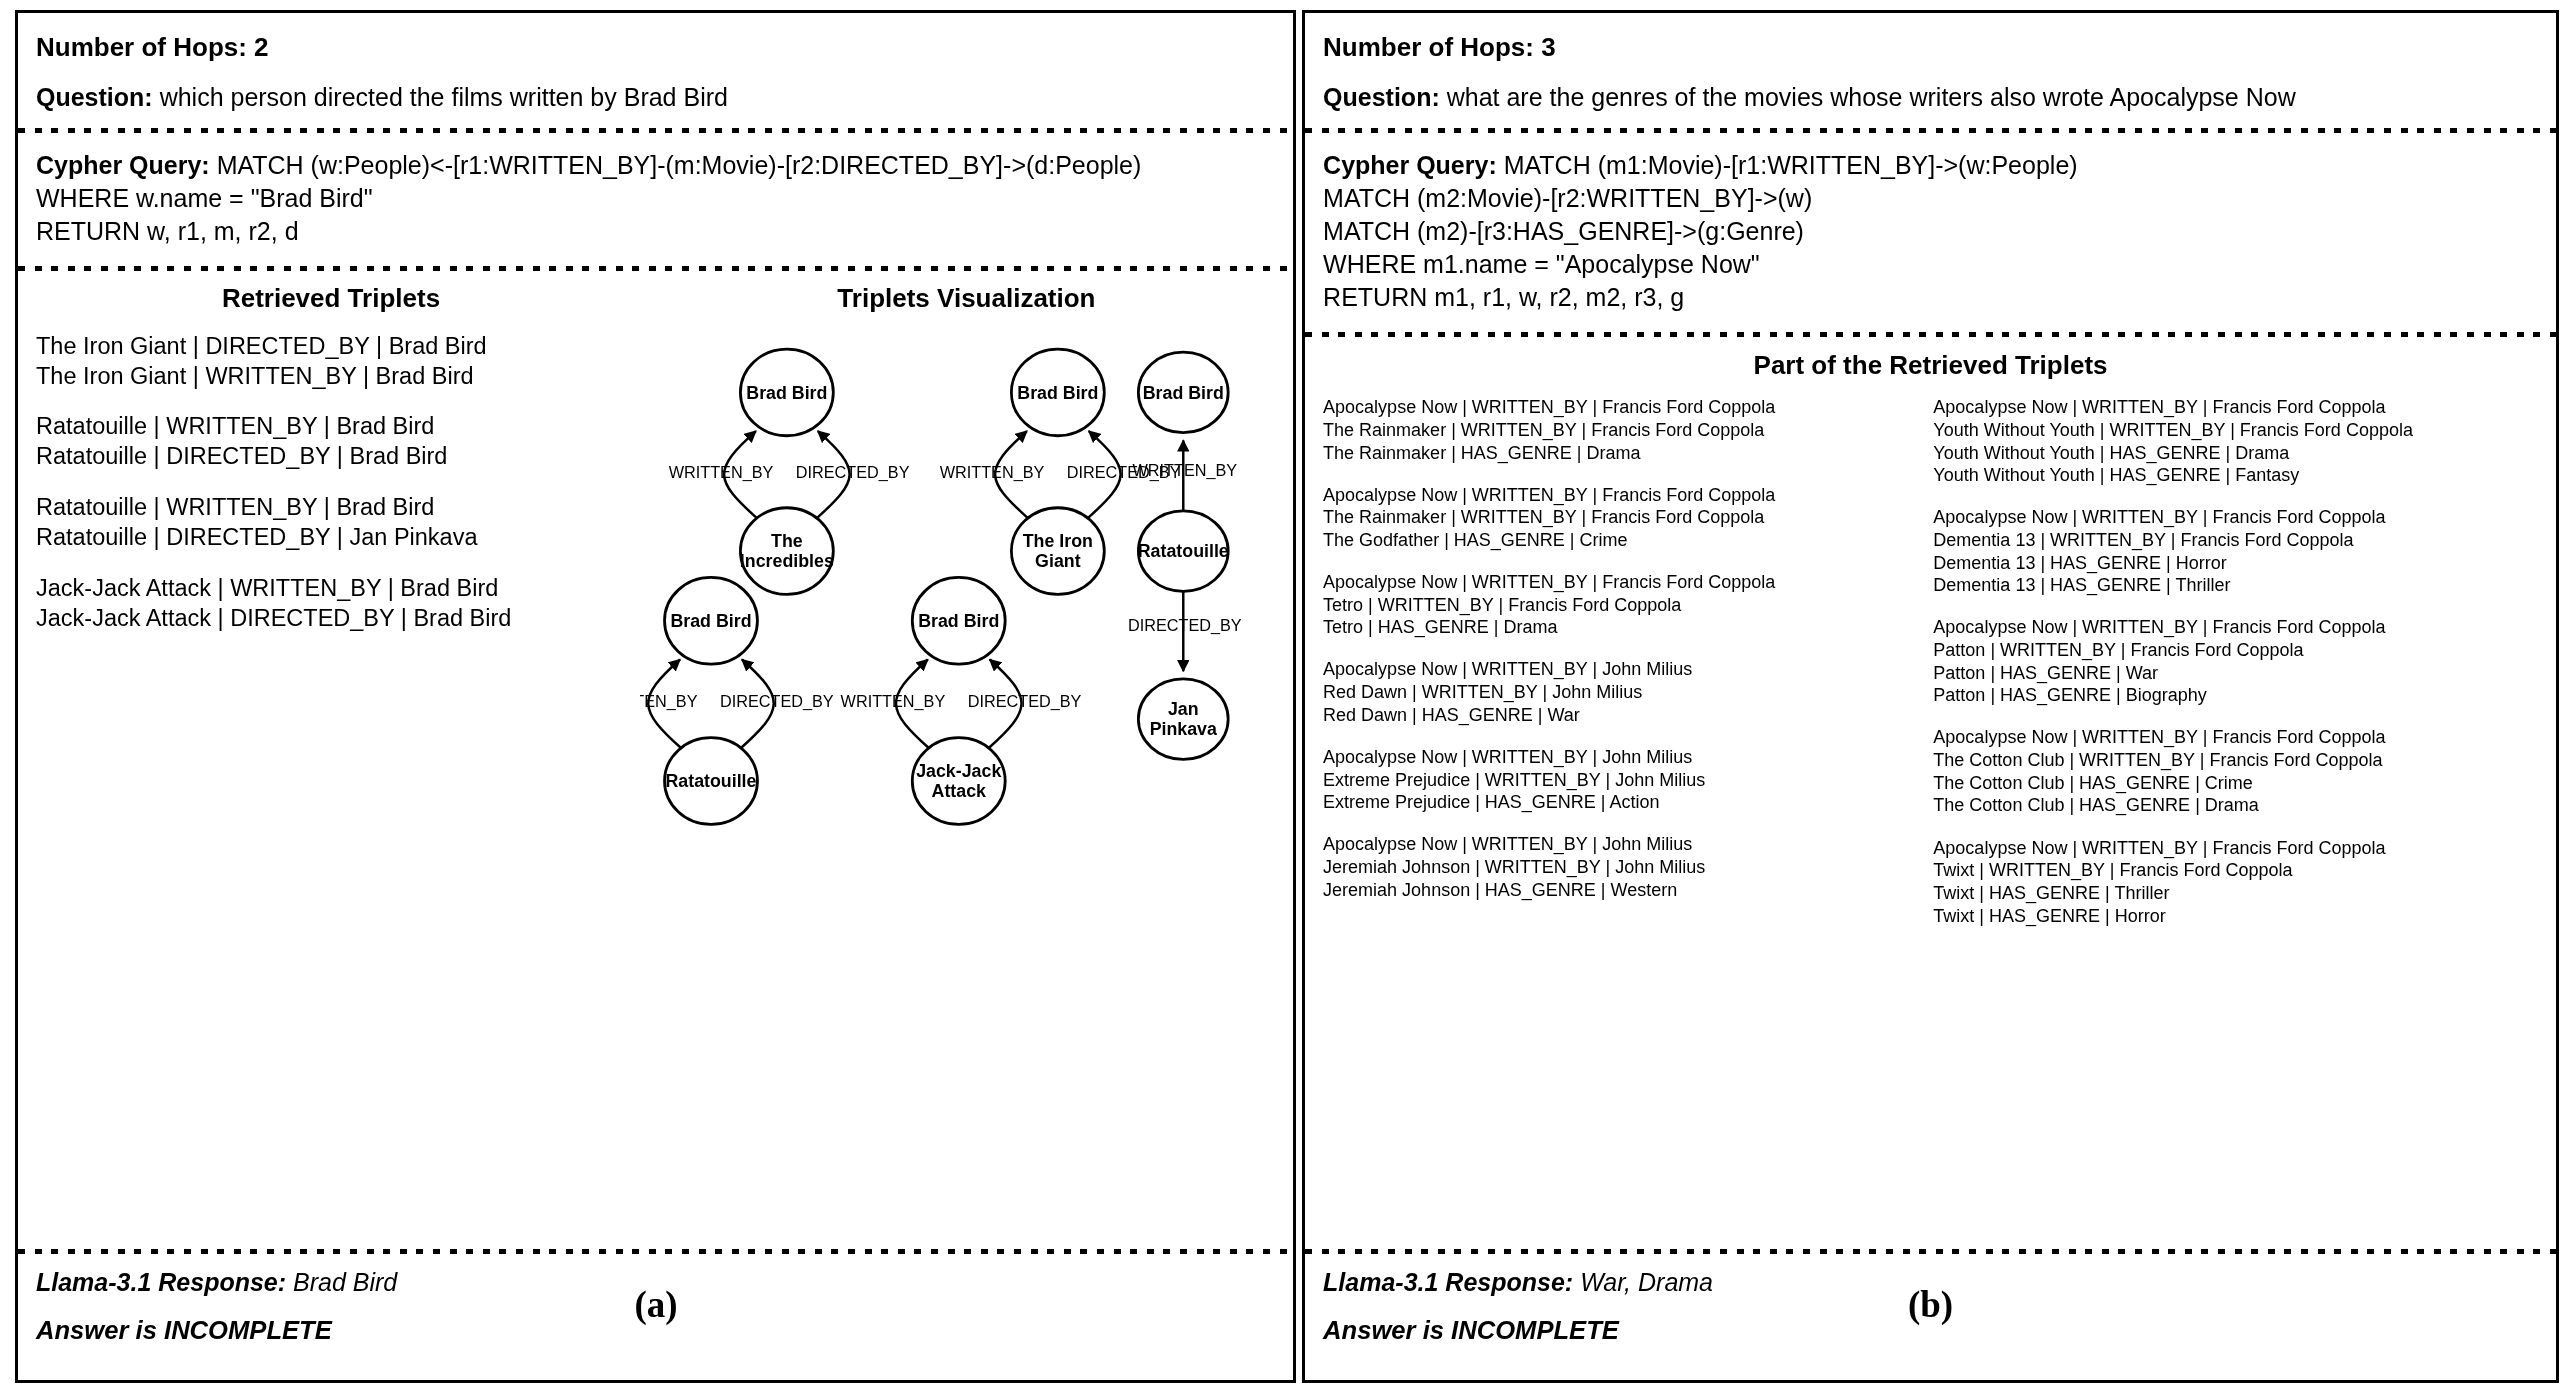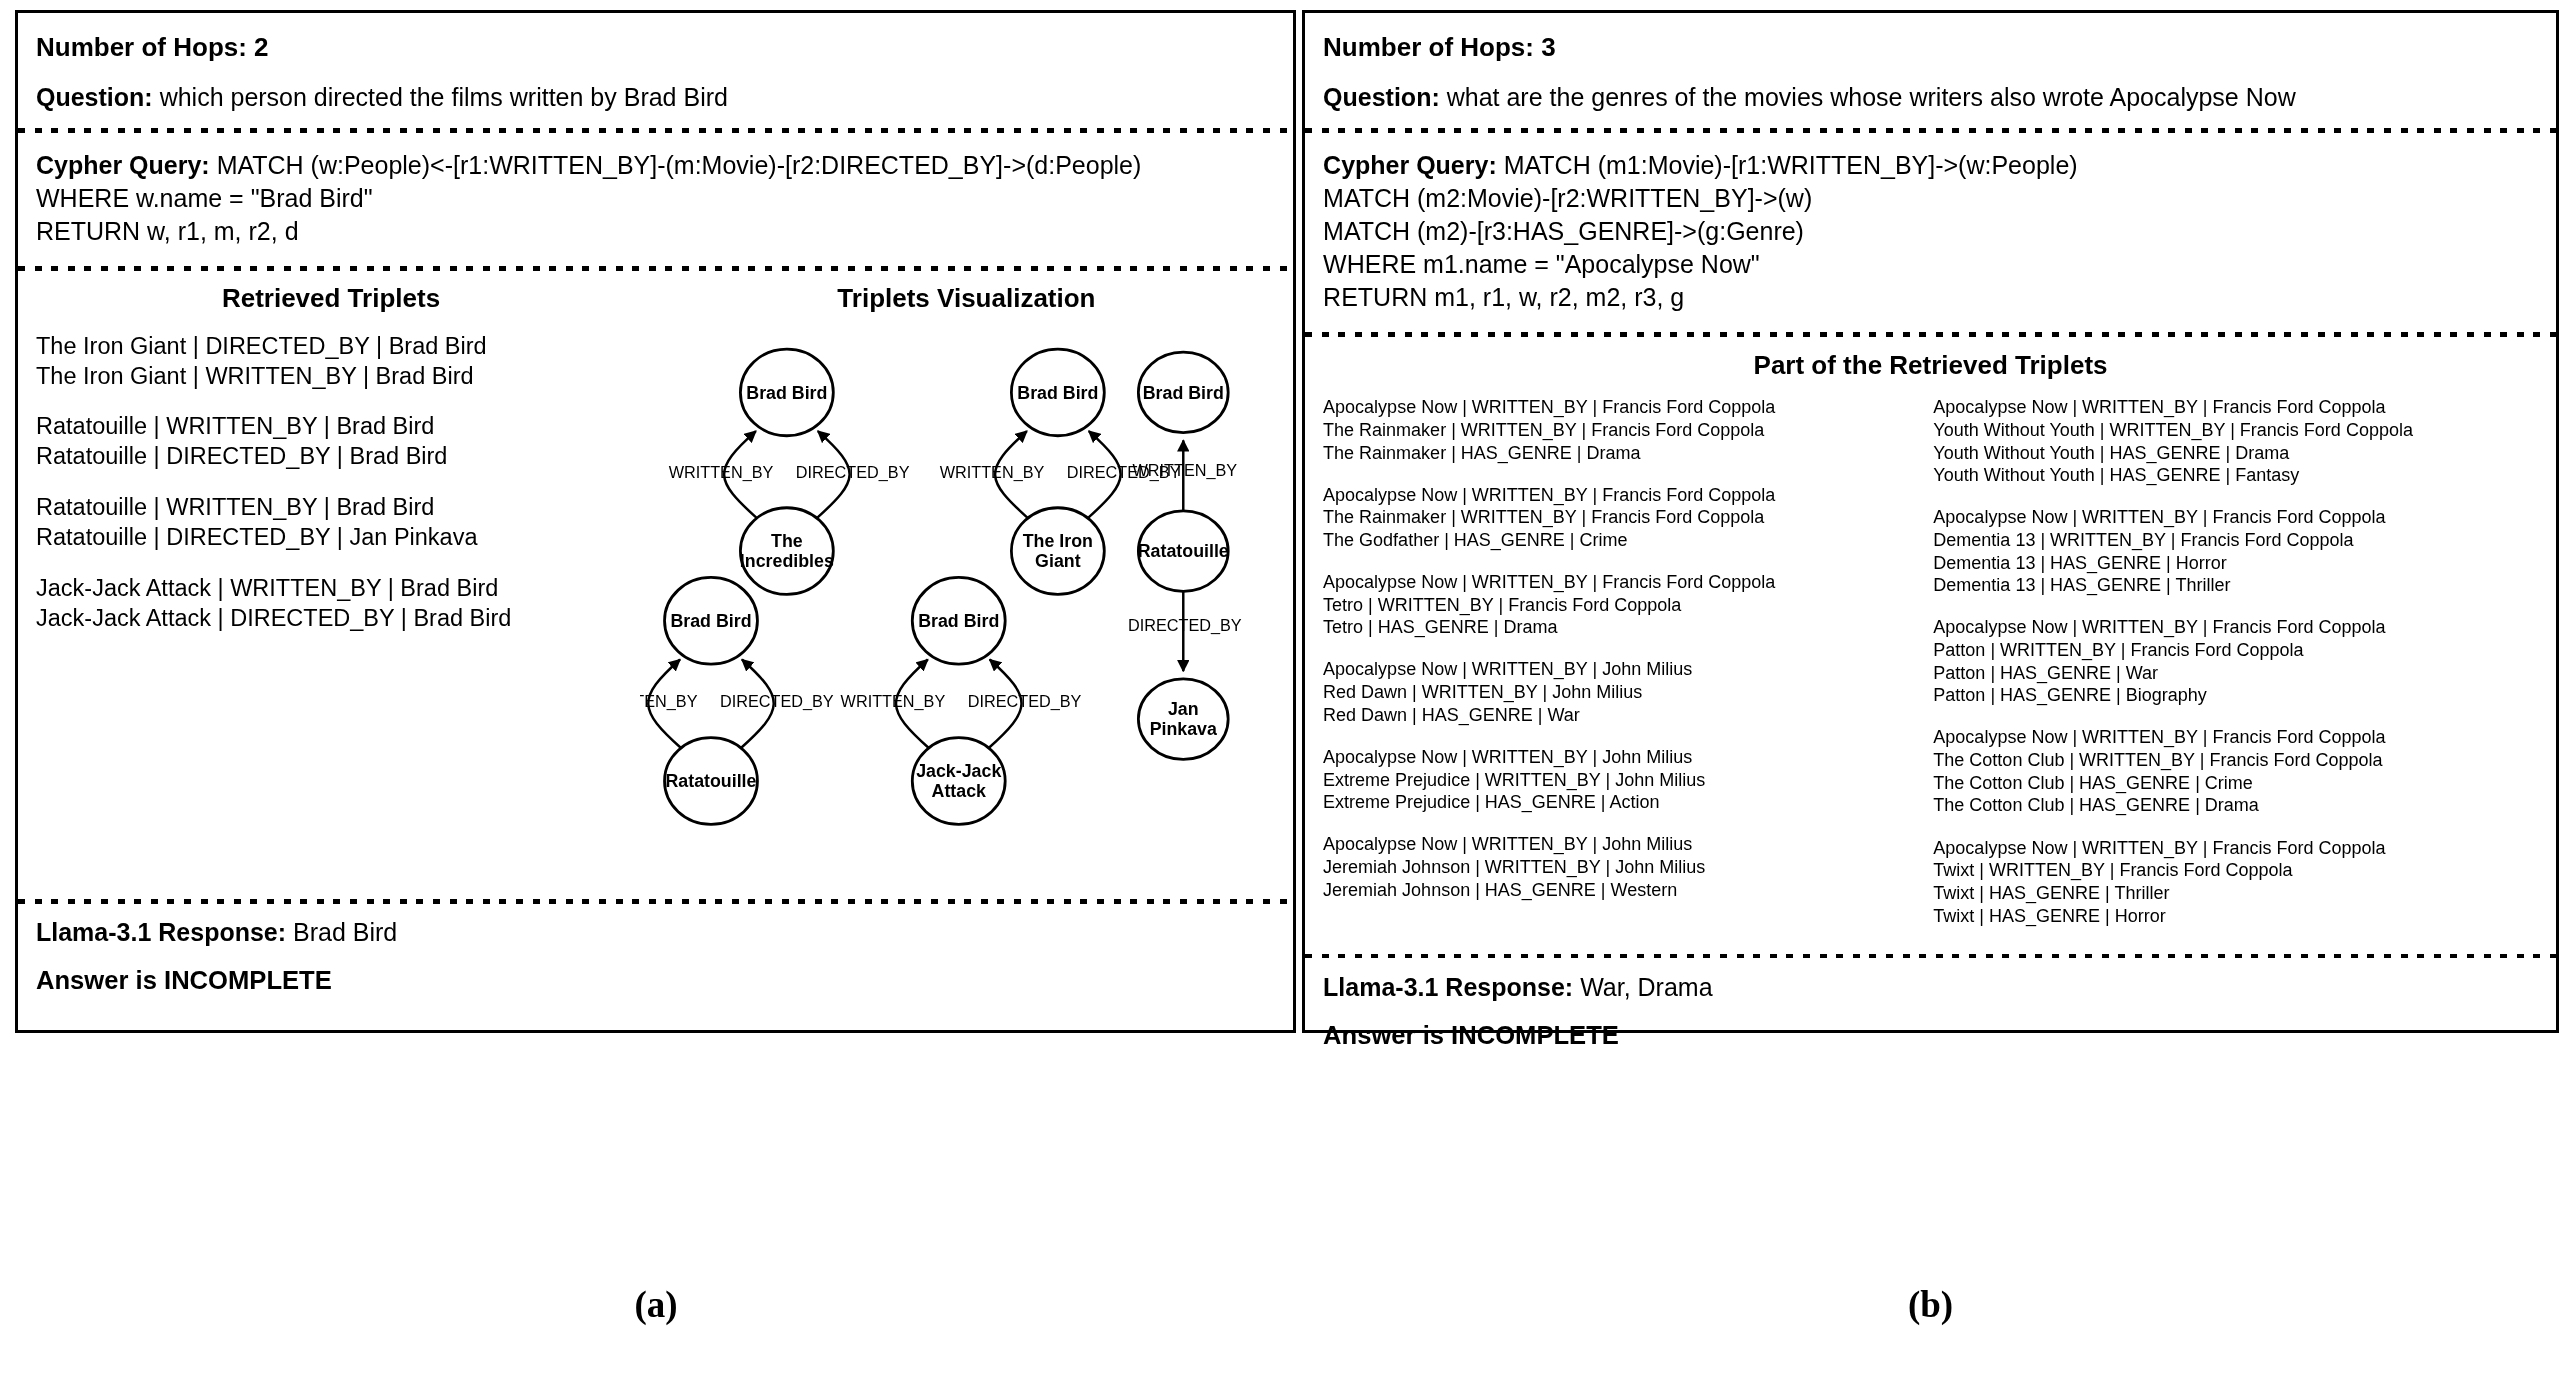--- a/index.html
+++ b/index.html
@@ -22,21 +22,21 @@
     left: 0; top: 0;
     width: 2576px;
     height: 1384px;
   }
 
   .panels {
     position: absolute;
     left: 15px;
     top: 9.7px;
     width: 2544px;
-    height: 1023px;
+    height: 1373px;
     display: flex;
     flex-direction: row;
     align-items: stretch;
   }
 
   .panel {
     border: 3.5px solid #000000;
     background: #ffffff;
     box-sizing: border-box;
     display: flex;
@@ -118,20 +118,21 @@
   }
 
   
   .resp-block {
     padding: 18px 18px 18px 18px;
   }
   .resp-line {
     font-size: 25px;
     line-height: 1.2;
     margin-bottom: 18px;
+    font-style: italic;
   }
   .resp-line:last-child { margin-bottom: 16px; }
   .verdict { font-weight: bold; font-size: 25.6px; }
 
   
   .body-b {
     flex: 1 1 auto;
     padding: 9.7px 0 7px 0;
     display: flex;
     flex-direction: column;

